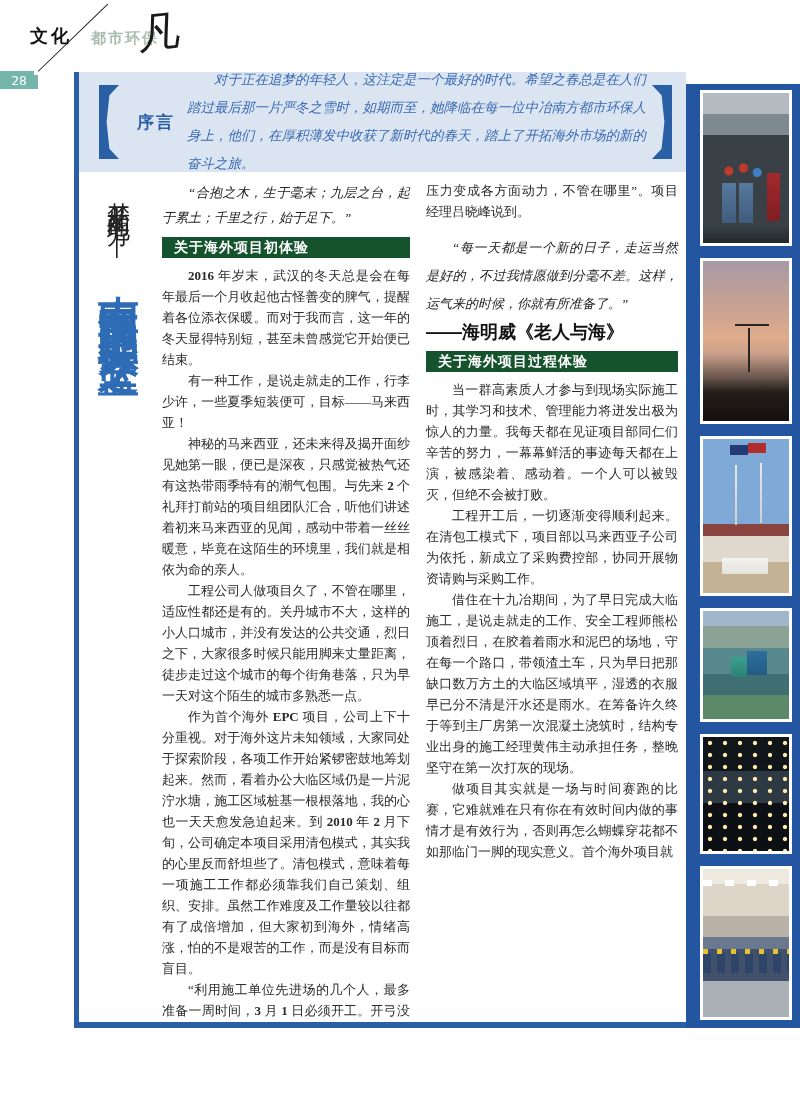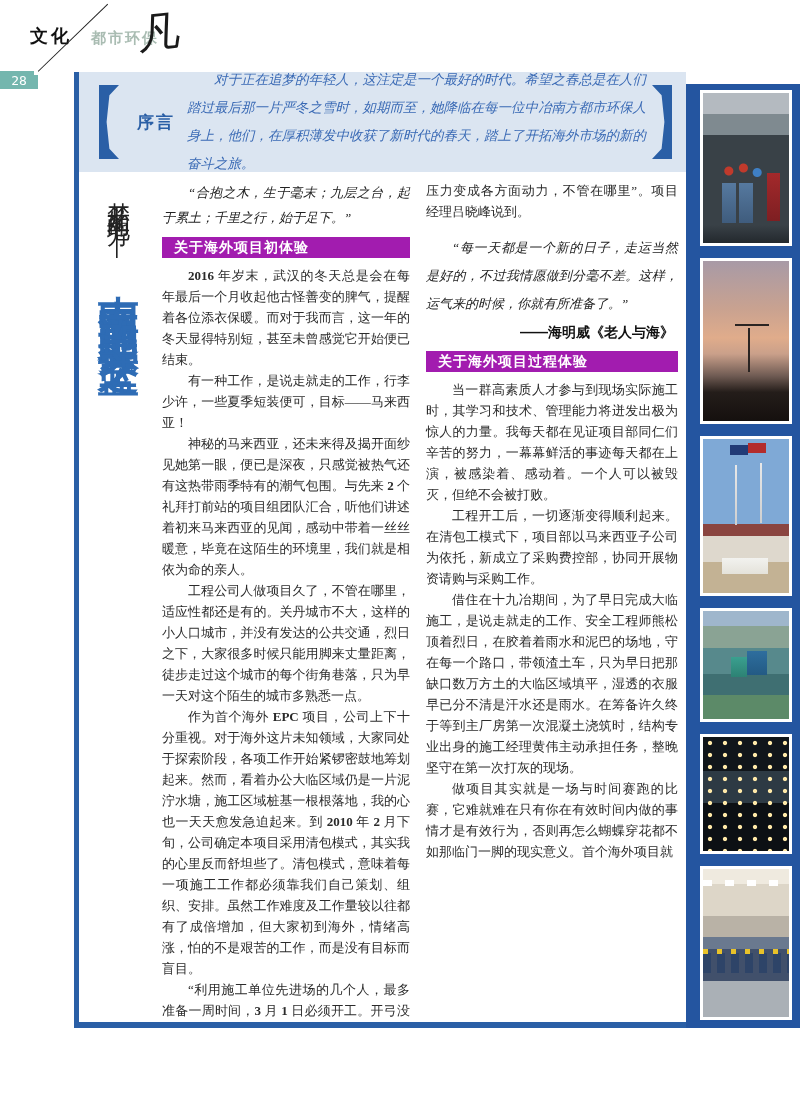--- a/index.html
+++ b/index.html
@@ -66,25 +66,25 @@
     font-family:"Liberation Sans",sans-serif;
   }
   .col { position:absolute; top:8px; color:#2b2b2b; font-size:13px; line-height:21px; text-align:justify; }
   #col-1 { left:78px; width:248px; }
   #col-2 { left:342px; width:252px; }
   .blk-para { text-indent:2em; margin:0; }
   .blk-para.no-indent { text-indent:0; }
   .blk-quote { text-indent:2em; font-style:italic; line-height:25px; margin:0 0 4px 0; color:#222; }
   .blk-quote-lg { text-indent:2em; font-style:italic; line-height:28px; margin:12px 0 4px 0; color:#222; }
   .blk-attribution {
-    text-align:right; font-weight:bold; font-size:14px; margin:2px 4px 8px 0; color:#111;
+    font-weight:bold; font-size:18px; margin:2px 4px 8px 0; color:#111;
     font-family:"Liberation Sans",sans-serif;
   }
   .blk-heading {
-    background:#a21caf; color:#ffffff; font-size:14px; font-weight:bold; height:21px;
+    background:#14532d; color:#ffffff; font-size:14px; font-weight:bold; height:21px;
     line-height:21px; padding-left:12px; margin:7px 0 7px 0; text-indent:0;
     font-family:"Liberation Sans",sans-serif; letter-spacing:1px;
   }
   
   .photo-strip {
     position:absolute; left:686px; top:84px; width:114px; height:944px; background:#2455a0;
     box-sizing:border-box; padding:6px 8px 0 14px;
   }
   .photo { width:86px; border:3px solid #ffffff; margin-bottom:12px; background:#888; }
   .photo:nth-child(1){ height:150px;

